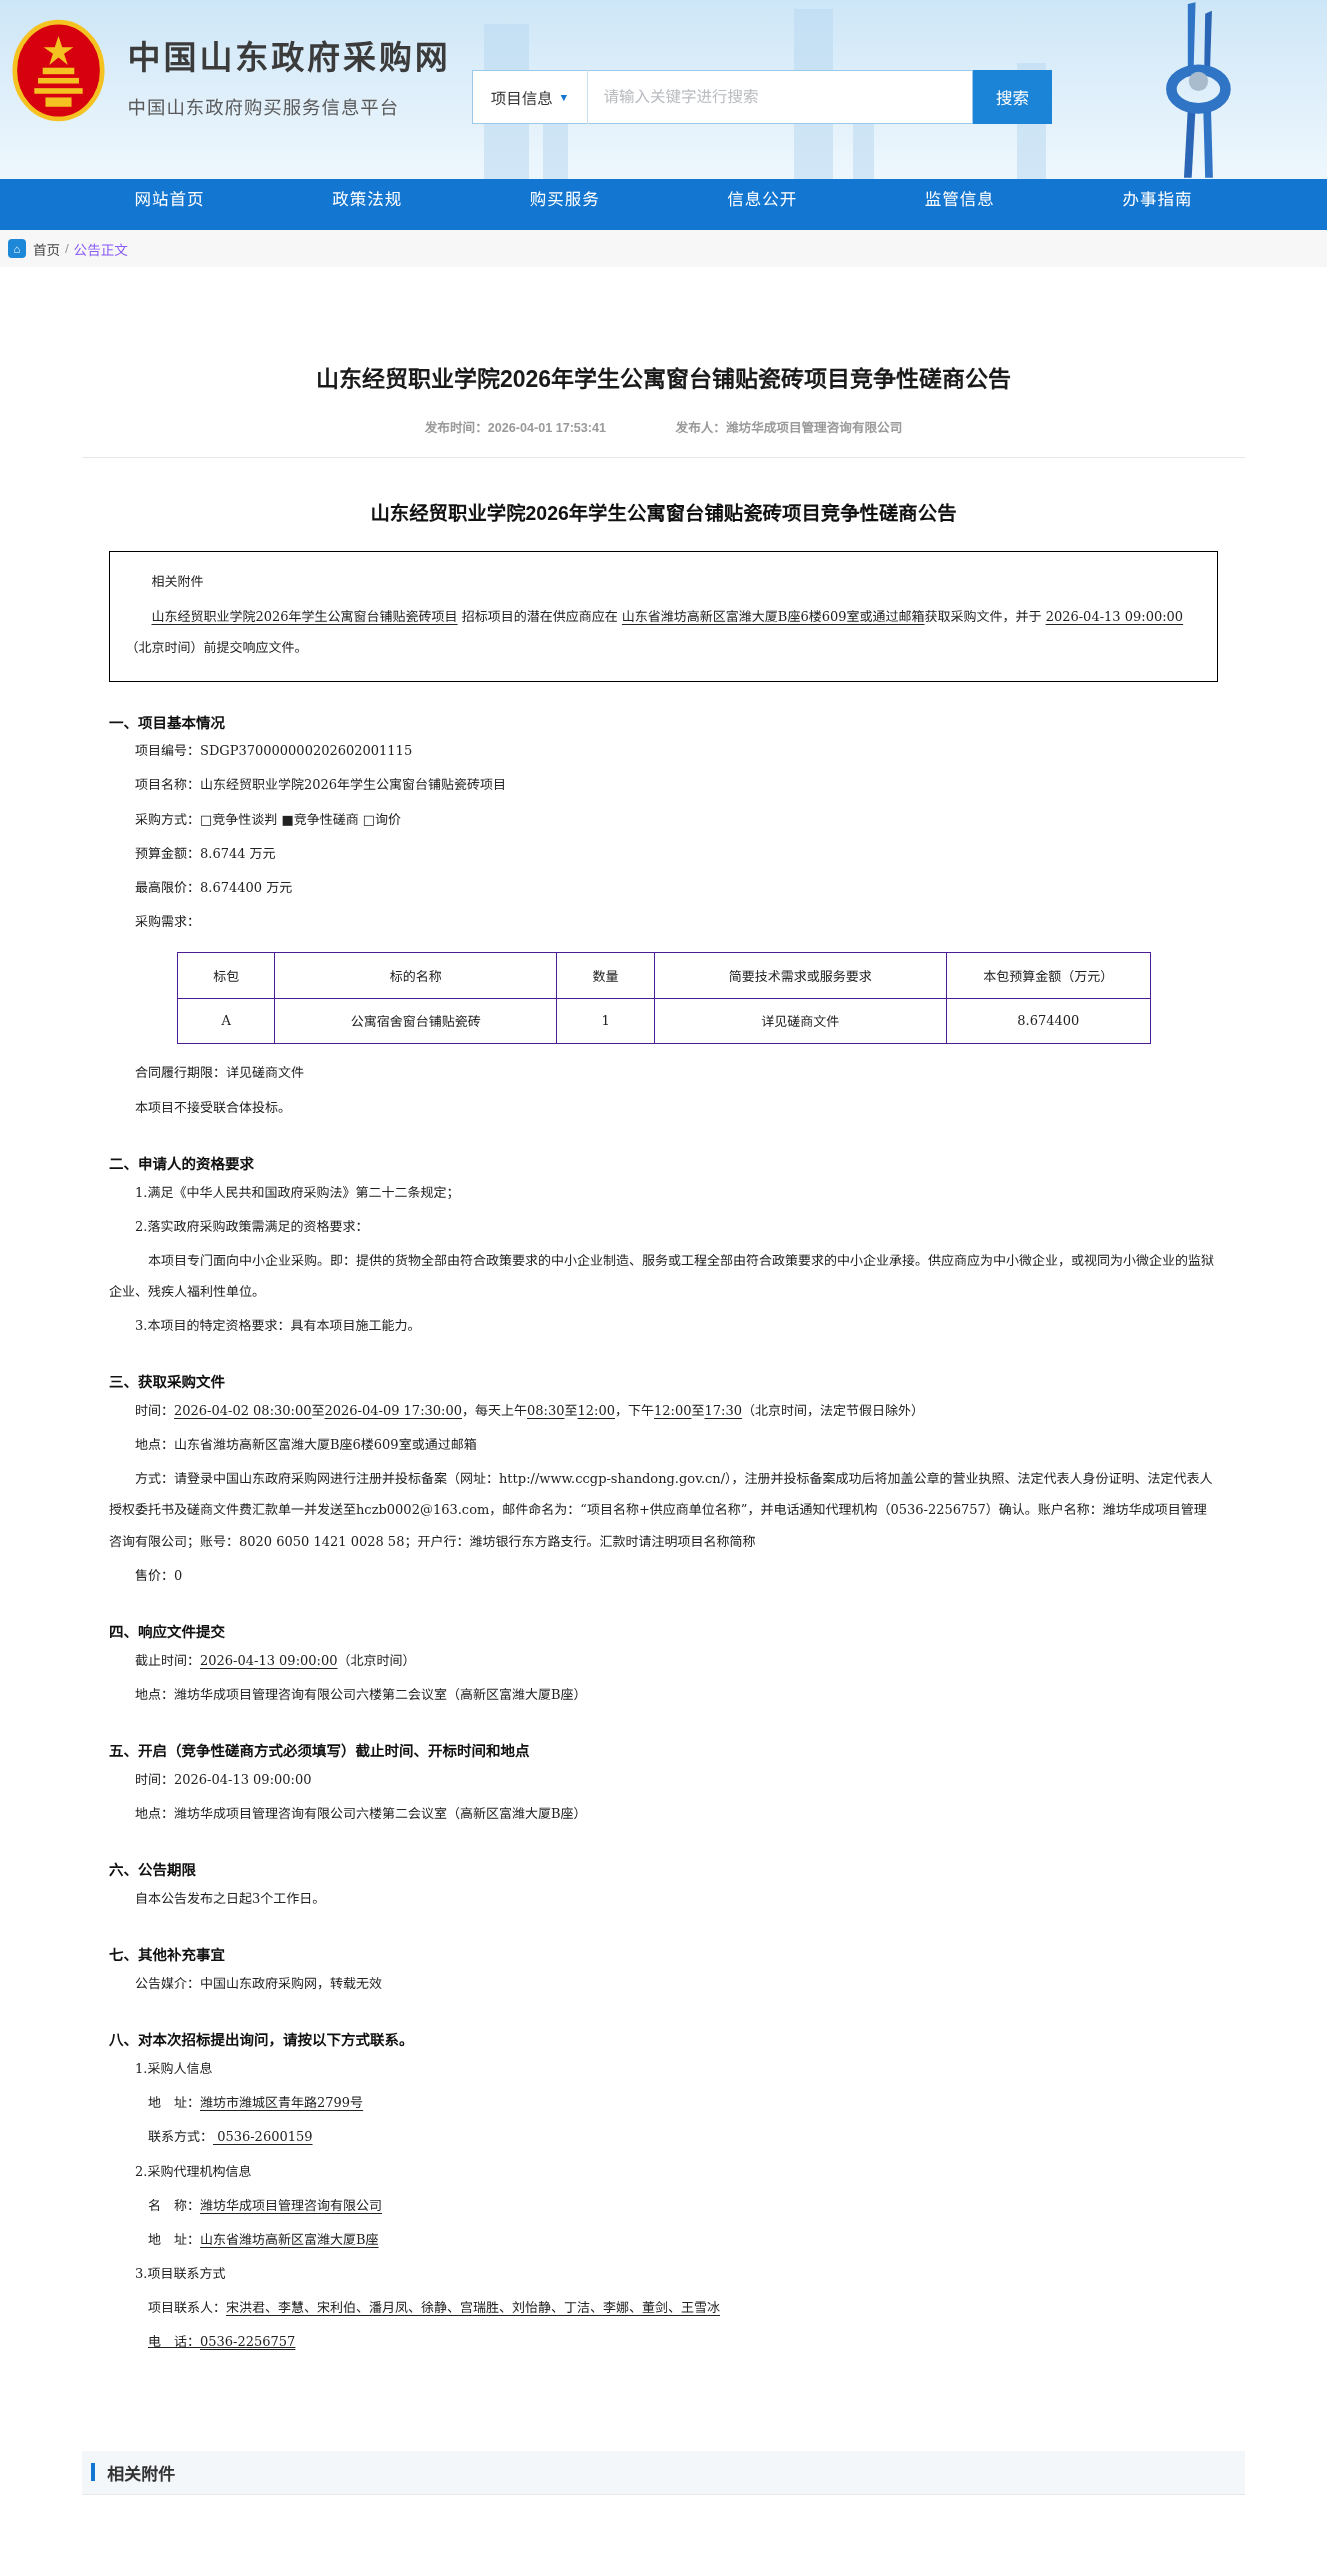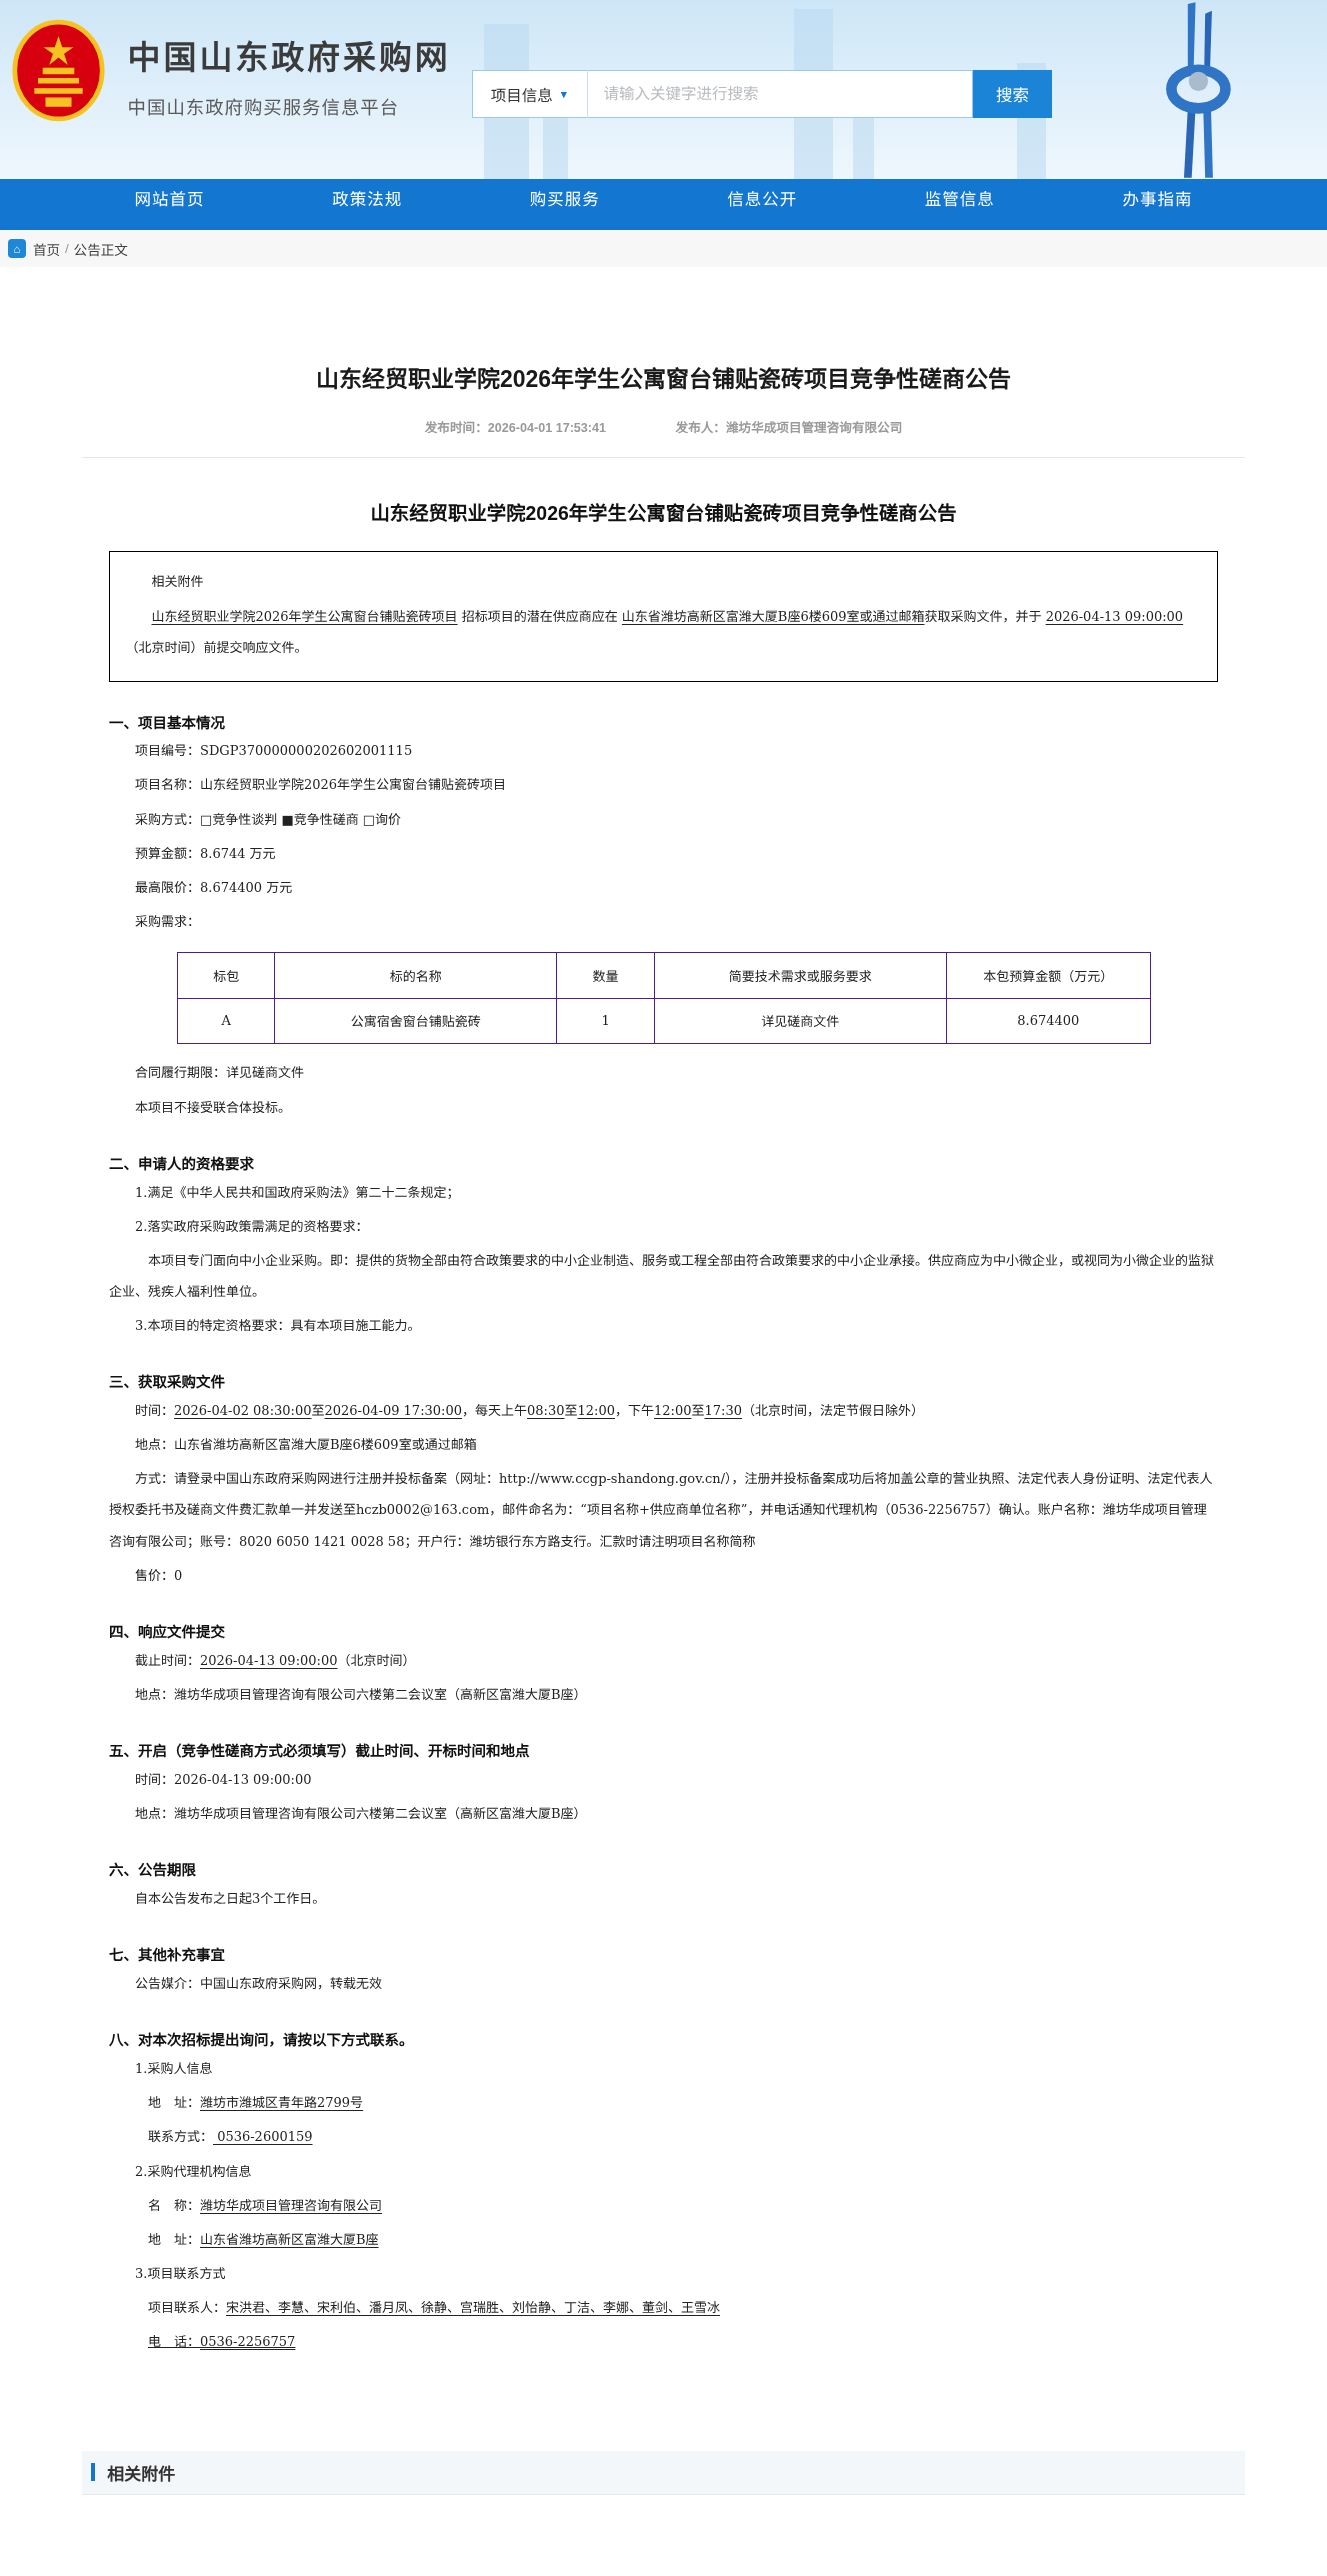--- a/index.html
+++ b/index.html
@@ -12,42 +12,42 @@
   .tower.t1{left:484px;width:45px;height:155px;}
   .tower.t2{left:543px;width:25px;height:107px;}
   .tower.t3{left:794px;width:39px;height:170px;}
   .tower.t4{left:853px;width:21px;height:92px;}
   .tower.t5{left:1017px;width:29px;height:116px;}
   .logo-row{position:absolute;left:11.6px;top:17.4px;display:flex;align-items:flex-start;}
   .emblem{width:93px;height:107px;flex:0 0 auto;}
   .site-titles{margin-left:23px;padding-top:13.6px;}
   .site-title{font-size:33px;font-weight:bold;color:#3b3b3b;letter-spacing:2.9px;}
   .site-subtitle{font-size:18.4px;color:#5a5a5a;margin-top:13.6px;letter-spacing:1px;}
-  .search{position:absolute;left:472px;top:70px;height:48px;display:flex;align-items:stretch;}
+  .search{position:absolute;left:472px;top:70px;height:54px;display:flex;align-items:stretch;}
   .search-select{width:114px;background:#fff;border:1px solid #9cc8ea;border-right:none;
     display:flex;align-items:center;justify-content:center;font-size:15.5px;color:#333;cursor:pointer;}
   .search-select .arrow{color:#1377d2;font-size:10.7px;margin-left:5.8px;}
   .search-divider{width:1px;background:#c7dff2;}
   .search-input{width:353px;border:1px solid #9cc8ea;border-left:none;padding:0 15.5px;font-size:15.5px;color:#333;outline:none;}
   .search-input::placeholder{color:#b9bcc0;}
   .search-btn{width:79px;background:#1b84d6;color:#fff;border:none;font-size:16.5px;cursor:pointer;}
   .sculpture{position:absolute;right:89px;top:1.9px;width:83px;height:176px;}
 
   
   .nav{height:51px;background:#1377d2;}
   .nav-inner{width:1085px;margin:0 auto;display:flex;justify-content:space-between;}
   .nav-item{color:#fff;font-size:16.5px;line-height:41px;padding:0 13.6px;cursor:pointer;letter-spacing:1px;}
 
   
   .breadcrumb{height:37px;background:#f7f7f7;display:flex;align-items:center;padding-left:7.8px;font-size:13.6px;}
   .bc-icon{width:18.4px;height:18.4px;background:#1e88d8;border-radius:3.9px;color:#fff;display:flex;
     align-items:center;justify-content:center;font-size:11.6px;margin-right:6.8px;}
   .bc-home{color:#444;cursor:pointer;}
   .bc-sep{color:#999;margin:0 4.8px;}
-  .bc-current{color:#404040;cursor:pointer;}
+  .bc-current{color:#8b5cf6;cursor:pointer;}
 
   
   .main{width:1163px;margin:0 auto;}
   .article-title{margin:93px 0 0;text-align:center;font-size:23px;font-weight:bold;color:#1a1a1a;}
   .article-meta{text-align:center;color:#9a9a9a;font-size:12.6px;margin-top:23px;}
   .article-meta .pair{margin:0 33px;font-weight:bold;}
   .divider{border-top:1px solid #e6e6e6;margin-top:21px;}
   .doc{padding:0 27px 9.7px;}
   .doc-title{text-align:center;font-size:19.4px;font-weight:bold;color:#111;margin:39px 0 0;}
   .overview-box{border:1.9px solid #000;margin-top:25px;padding:9.7px 15.5px 13.6px;}

